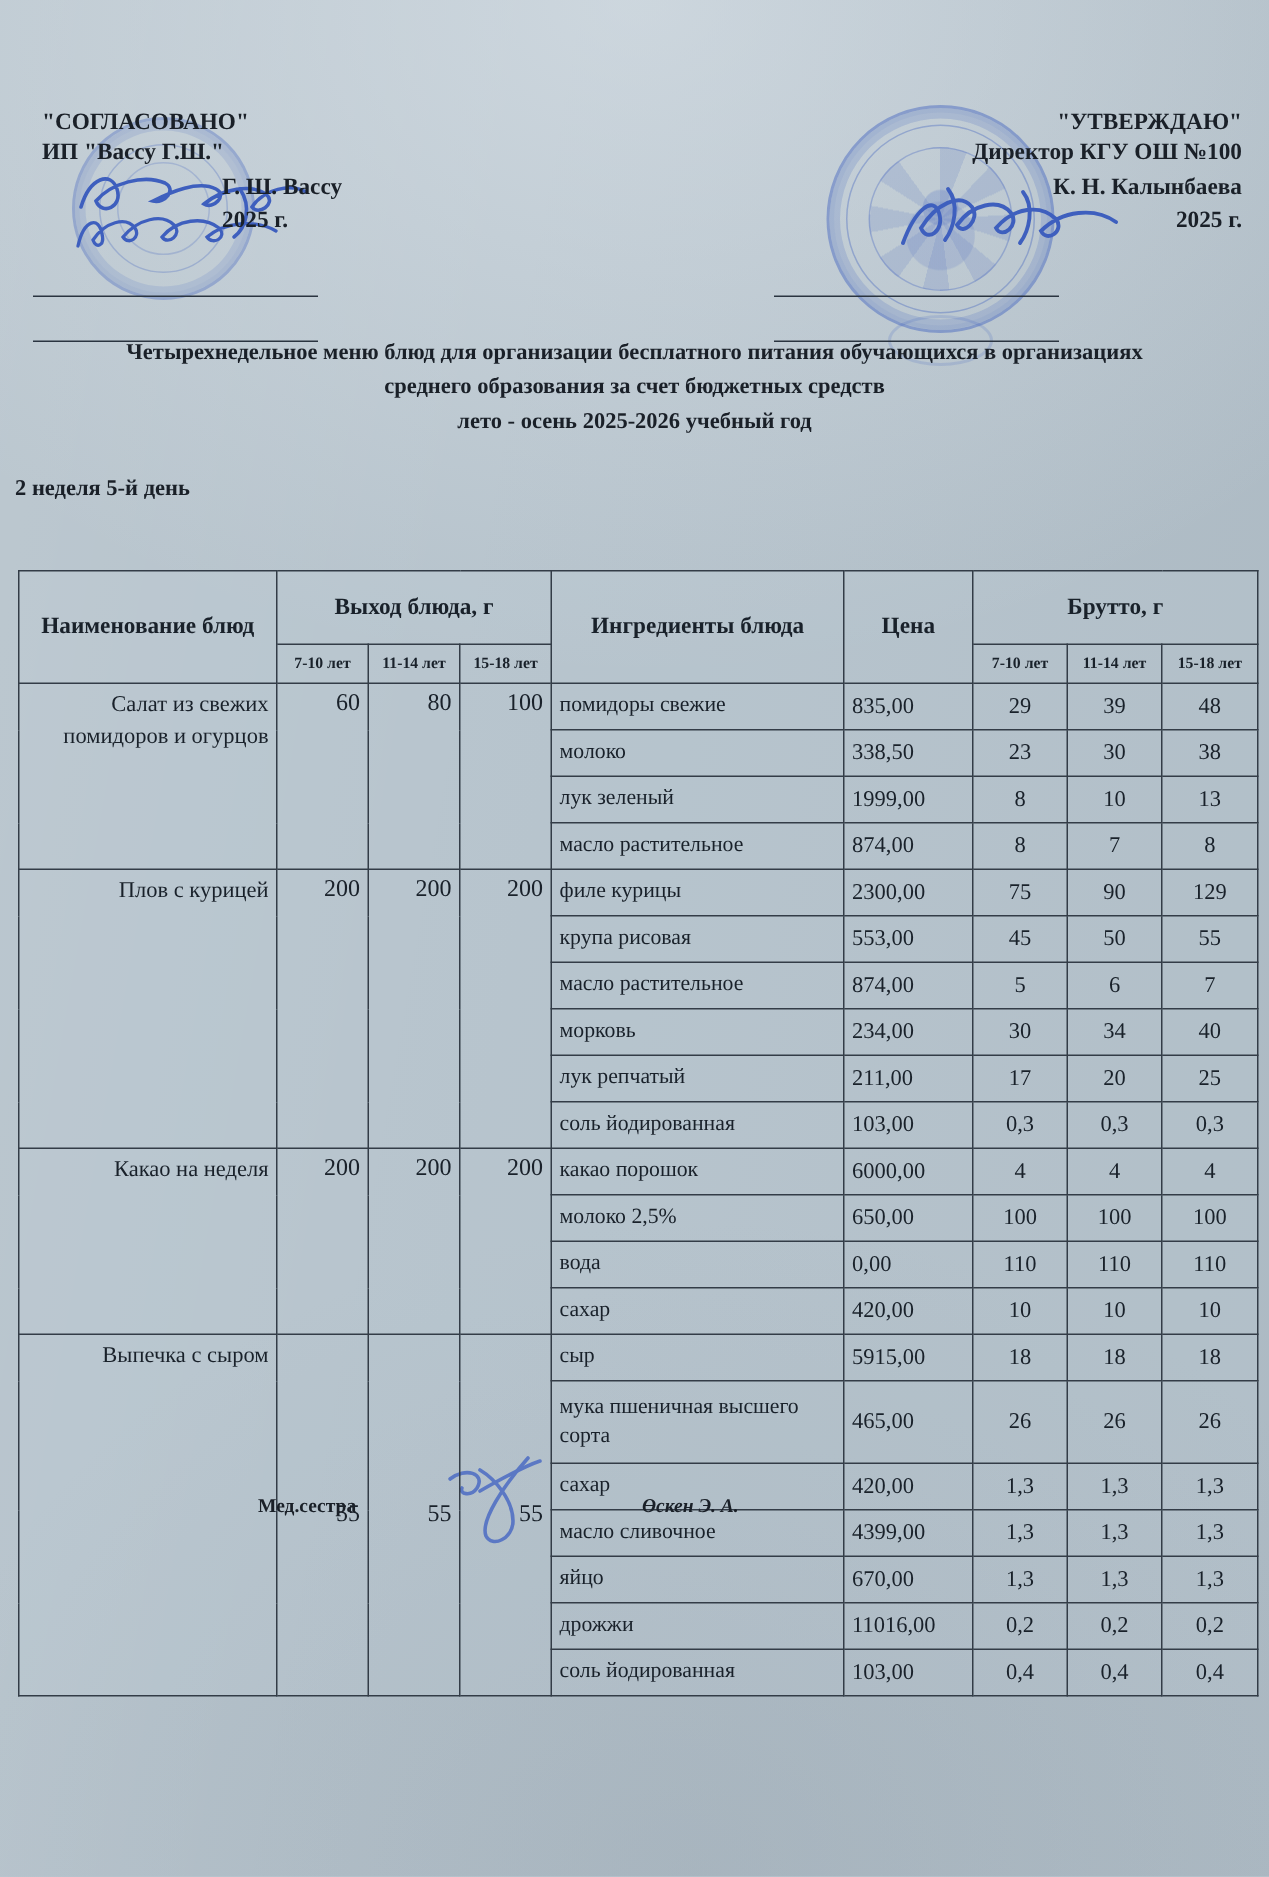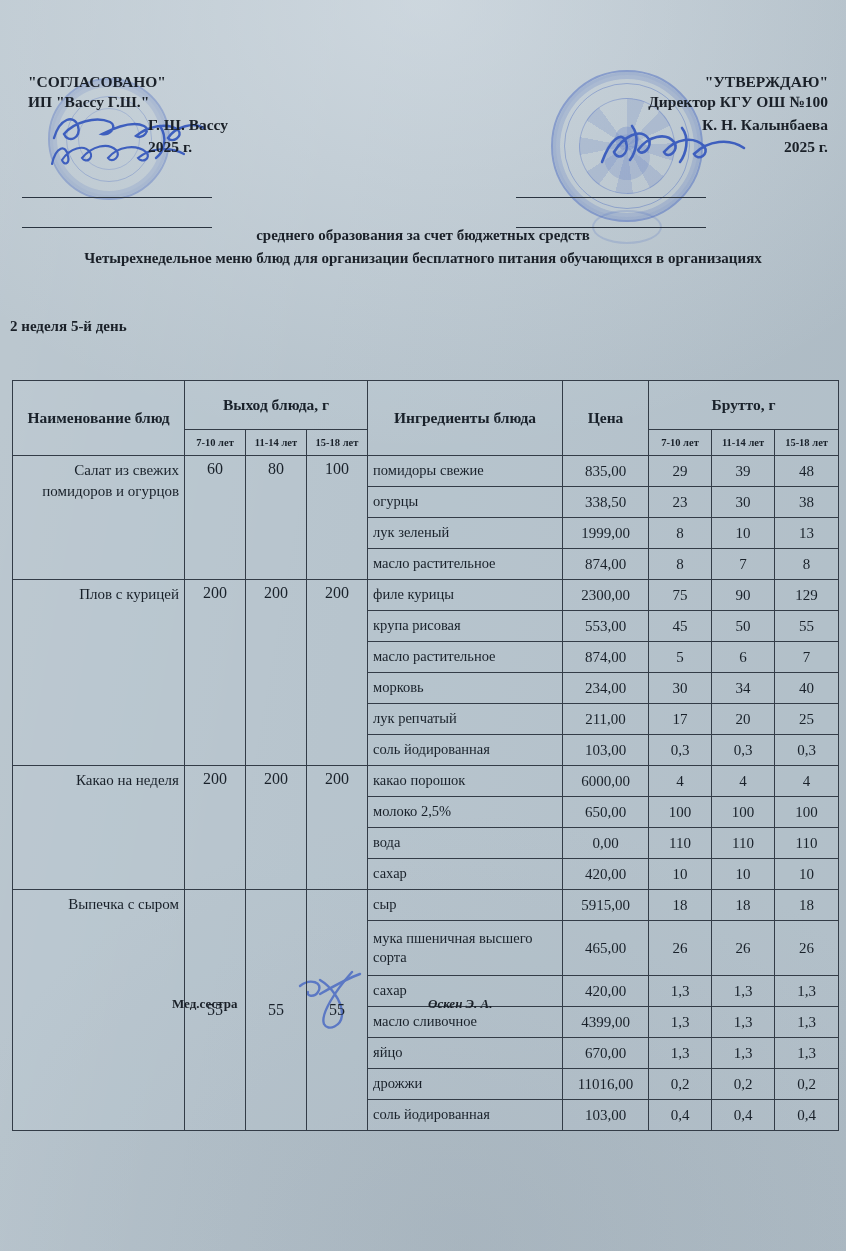--- a/index.html
+++ b/index.html
@@ -106,24 +106,24 @@
     vertical-align:middle;
     color:#19212a;
   }
   .menu-table th{font-weight:bold;text-align:center;}
   .hdr-main{height:44px;font-size:15.5px;}
   .hdr-sub{height:21px;font-size:10.5px;font-weight:bold;padding:1px 2px;}
   td.dish{
     vertical-align:top;text-align:right;padding-top:4px;
     line-height:1.42;font-size:15px;
   }
-  td.out{text-align:center;font-size:16px;font-family:Liberation Serif, serif;}
+  td.out{text-align:right;font-size:16px;font-family:Liberation Serif, serif;}
   td.out-top{vertical-align:top;padding-top:4px;}
   td.ing{text-align:left;line-height:1.32;font-size:14.5px;height:26px;margin-top:21px;}
-  td.price{text-align:center;font-size:15px;}
+  td.price{text-align:left;font-size:15px;}
   td.gross{text-align:center;font-size:15px;}
 
   
   .footer{position:absolute;left:4px;top:996px;width:701px;height:40px;}
   .f-role{position:absolute;left:168px;top:0;font-weight:bold;font-size:13px;}
   .f-name{position:absolute;left:424px;top:0;font-weight:bold;font-size:13px;font-style:italic;}
 </style>
 </head>
 <body>
 
@@ -188,22 +188,23 @@
       </span>
       <span class="sigline">
         <span class="year">2025 г.</span>
       </span>
     </div>
     <div class="rule-r1"></div>
     <div class="rule-r2"></div>
   </div>
 
   <div class="doc-title">
+    <span class="ln">Четырехнедельное меню блюд для организации бесплатного питания обучающихся в организациях</span>
     <span class="ln">среднего образования за счет бюджетных средств</span>
-    <span class="ln">Четырехнедельное меню блюд для организации бесплатного питания обучающихся в организациях</span>
+    <span class="ln">лето - осень 2025-2026 учебный год</span>
   </div>
 
   <div class="week-day">2 неделя 5-й день</div>
 
   <table class="menu-table">
     <colgroup>
       <col style="width:172px">
         <col style="width:61px">
         <col style="width:61px">
         <col style="width:61px">
@@ -238,21 +239,21 @@
         <td class="out out-top" rowspan="4">60</td>
         <td class="out out-top" rowspan="4">80</td>
         <td class="out out-top" rowspan="4">100</td>
         <td class="ing">помидоры свежие</td>
         <td class="price">835,00</td>
         <td class="gross">29</td>
         <td class="gross">39</td>
         <td class="gross">48</td>
       </tr>
       <tr>
-        <td class="ing">огурцы</td>
+        <td class="ing">молоко</td>
         <td class="price">338,50</td>
         <td class="gross">23</td>
         <td class="gross">30</td>
         <td class="gross">38</td>
       </tr>
       <tr>
         <td class="ing">лук зеленый</td>
         <td class="price">1999,00</td>
         <td class="gross">8</td>
         <td class="gross">10</td>

